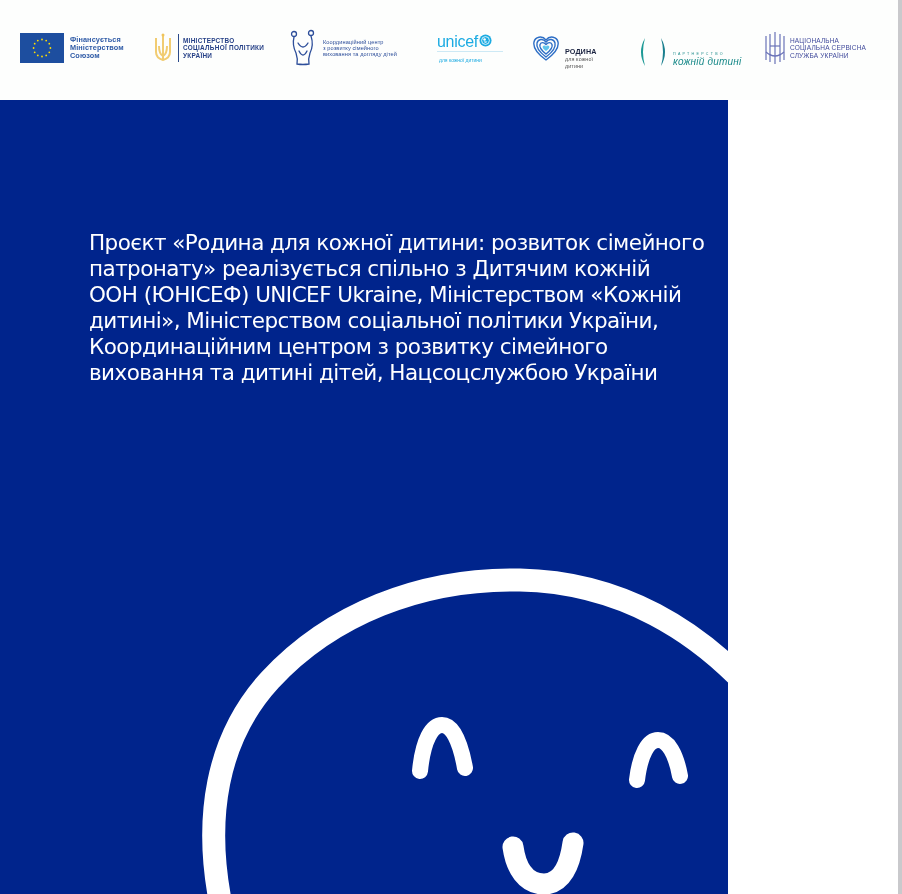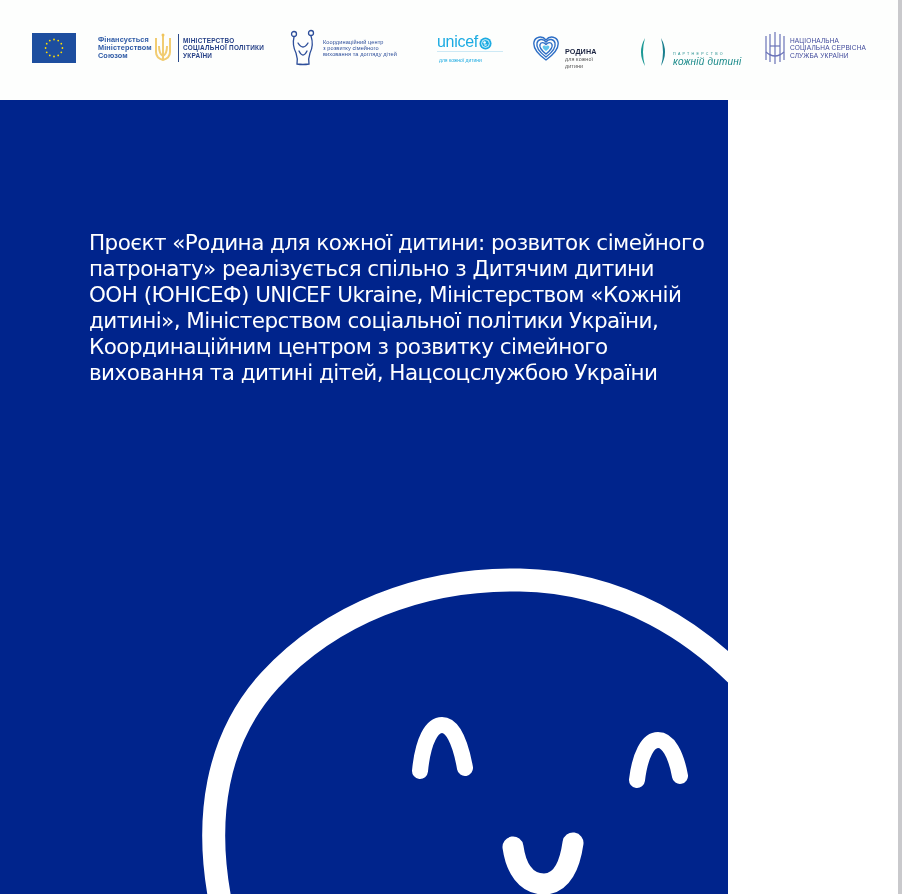--- a/index.html
+++ b/index.html
@@ -7,39 +7,39 @@
   body { position: relative; font-family: "Liberation Sans", "DejaVu Sans", sans-serif; }
 
   .page { position: absolute; left: 0; top: 0; width: 898px; height: 894px; overflow: hidden; }
 
   
   .header { position: absolute; left: 0; top: 0; width: 898px; height: 100px; background: #fdfefd; }
   .logo { position: absolute; top: 28px; height: 40px; display: flex; align-items: center; }
   .logo-text { font-weight: bold; line-height: 1.12; letter-spacing: 0.1px; }
 
   
-  .logo-eu { left: 32px; gap: 16px; }
+  .logo-eu { left: 20px; }
   .eu-flag { width: 44px; height: 30px; background: #1d4e9f; position: relative; margin-right: 6px; }
   .eu-flag svg { position: absolute; left: 0; top: 0; }
   .logo-eu .logo-text { color: #2e5aa6; font-size: 7.3px; }
 
   
   .logo-msp { left: 152px; }
   .trident { width: 22px; height: 32px; margin-right: 4px; }
   .vbar { width: 1px; height: 28px; background: #2b4a8a; margin-right: 4px; }
   .logo-msp .logo-text { color: #243f86; font-size: 6.4px; letter-spacing: 0.3px; }
 
   
   .logo-cc { left: 289px; }
   .cc-icon { width: 28px; height: 38px; margin-right: 6px; }
   .logo-cc .logo-text { color: #2d4e9a; font-size: 5.6px; font-weight: normal; }
 
   
   .logo-unicef { left: 437px; flex-direction: column; align-items: flex-start; justify-content: center; top: 28px; }
-  .unicef-top { display: flex; align-items: flex-end; }
+  .unicef-top { display: flex; align-items: flex-start; }
   .unicef-word { color: #1cabe2; font-size: 16px; font-weight: normal; letter-spacing: -0.3px; line-height: 16px; }
   .unicef-globe { width: 13px; height: 13px; margin-left: 1px; }
   .unicef-sub { color: #1cabe2; font-size: 5px; margin-top: 7px; margin-left: 2px; }
   .unicef-line { position: absolute; left: 0; top: 23px; width: 66px; height: 1px; background: #cde9f5; }
 
   
   .logo-rodyna { left: 532px; }
   .heart { width: 28px; height: 28px; margin-right: 5px; }
   .rodyna-title { color: #1a2340; font-size: 7.2px; font-weight: bold; margin-top: 21px; }
   .rodyna-sub { color: #555; font-size: 5.4px; font-weight: normal; line-height: 1.15; }
@@ -193,21 +193,21 @@
         <div>НАЦІОНАЛЬНА</div>
         <div>СОЦІАЛЬНА СЕРВІСНА</div>
         <div>СЛУЖБА УКРАЇНИ</div>
       </div>
     </div>
   </div>
 
   <div class="main">
     <div class="main-text">
       <span>Проєкт «Родина для кожної дитини: розвиток сімейного</span>
-      <span>патронату» реалізується спільно з Дитячим дитини</span>
+      <span>патронату» реалізується спільно з Дитячим кожній</span>
       <span>ООН (ЮНІСЕФ) UNICEF Ukraine, Міністерством «Кожній</span>
       <span>дитині», Міністерством соціальної політики України,</span>
       <span>Координаційним центром з розвитку сімейного</span>
       <span>виховання та дитині дітей, Нацсоцслужбою України</span>
     </div>
 
     <svg class="face" width="898" height="794" viewBox="0 0 898 794">
       <g fill="none" stroke="#ffffff" stroke-linecap="round">
 
         <path d="M220 800

